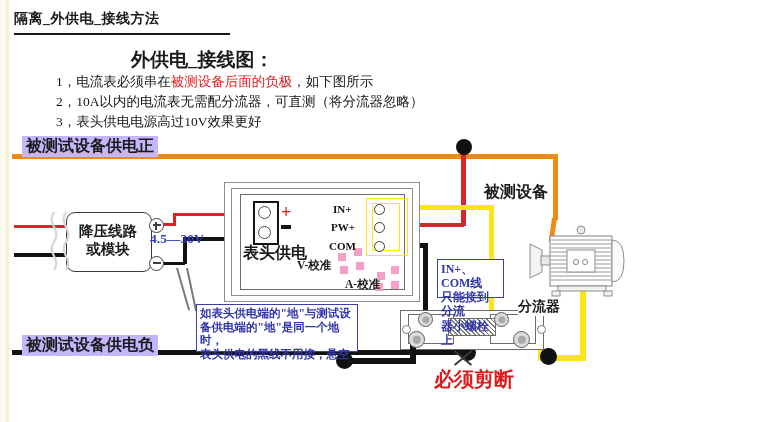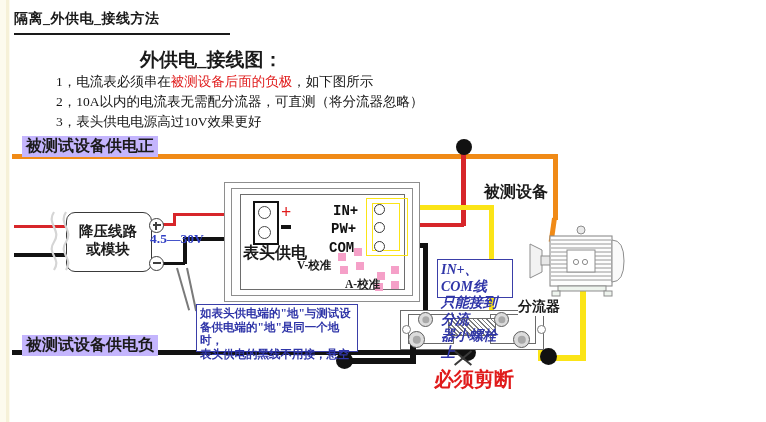--- a/index.html
+++ b/index.html
@@ -44,21 +44,21 @@
     white-space: nowrap;
   }
   .title-underline {
     position: absolute;
     left: 14px; top: 33px;
     width: 216px; height: 2px;
     background: #1a1a1a;
   }
   .subtitle {
     position: absolute;
-    left: 140px; top: 47px;
+    left: 131px; top: 47px;
     font-size: 19px;
     font-weight: bold;
     color: #1a1a1a;
     white-space: nowrap;
   }
   .note-line {
     position: absolute;
     font-size: 13.5px;
     font-weight: normal;
     color: #141414;
@@ -206,24 +206,24 @@
     position: absolute;
     left: 243px; top: 243px;
     font-size: 16px;
     font-weight: bold;
     color: #1b1b1b;
     white-space: nowrap;
     z-index: 12;
   }
   .term-name {
     position: absolute;
-    font-size: 14px;
+    font-size: 11px;
     font-weight: bold;
     color: #111;
-    font-family: Liberation Mono, monospace;
+    font-family: Liberation Serif, serif;
     white-space: nowrap;
     z-index: 12;
   }
   .term-hole {
     position: absolute;
     width: 9px; height: 9px;
     border: 1.3px solid #3a3a3a;
     border-radius: 50%;
     background: #ffffff;
     z-index: 13;
@@ -260,23 +260,22 @@
     padding: 2px 3px;
     box-sizing: border-box;
   }
   .callout-a {
     left: 196px; top: 304px;
     width: 162px; height: 48px;
     font-size: 11.5px;
   }
   .callout-b {
     left: 437px; top: 259px;
-    width: 76px; height: 39px;
-    font-size: 14px;
-    font-style: italic;
+    width: 67px; height: 39px;
+    font-size: 12px;
   }
   .leader {
     position: absolute;
     z-index: 19;
     background: #7a7a7a;
   }
 
   
   .dev-label {
     position: absolute;

